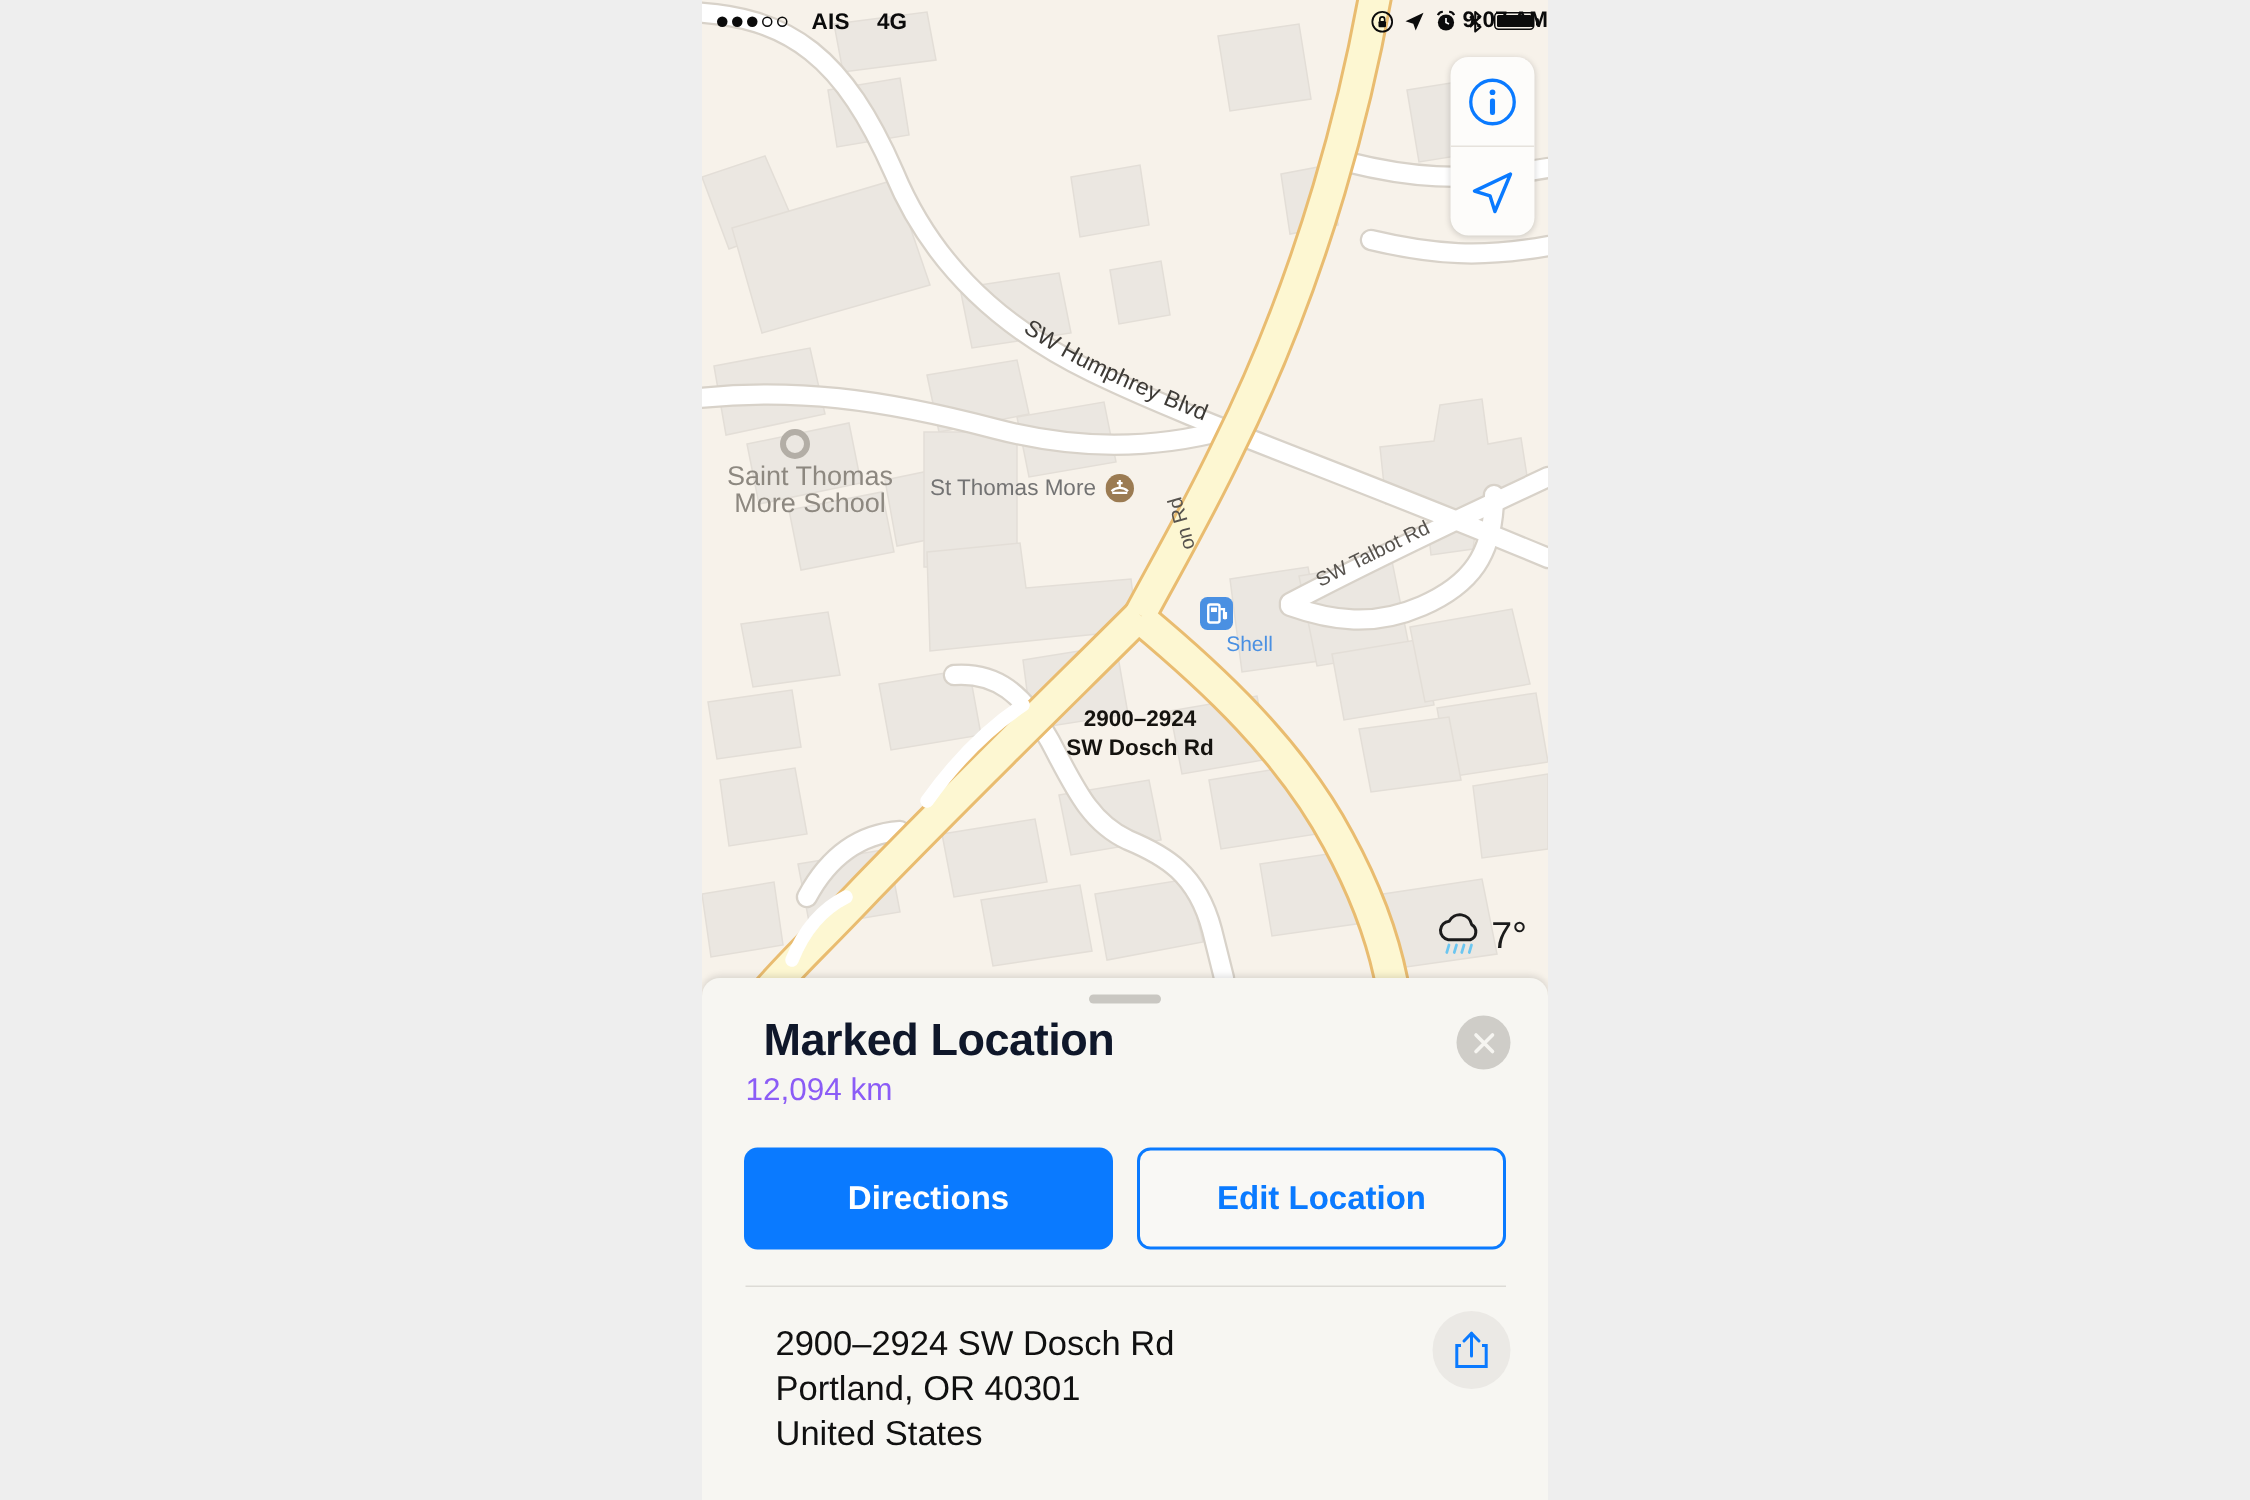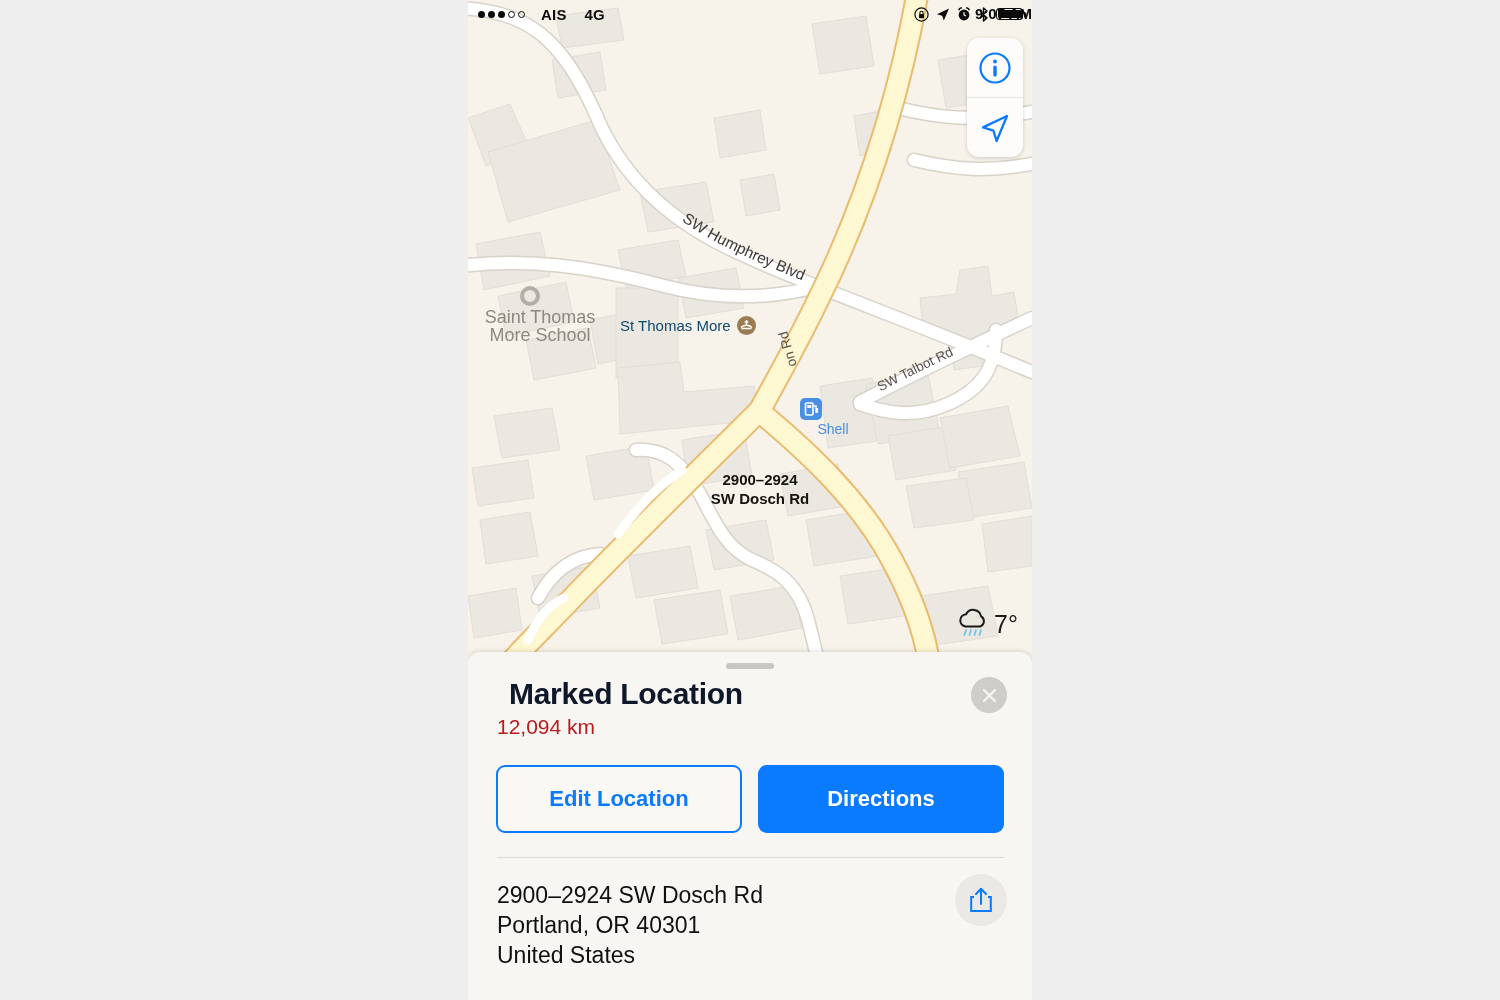--- a/index.html
+++ b/index.html
@@ -183,21 +183,21 @@
     font-size: 30px;
     font-weight: bold;
     color: #0f172a;
     letter-spacing: -0.3px;
   }
   .sheet-sub {
     position: absolute;
     left: 29px;
     top: 63px;
     font-size: 21px;
-    color: #b91c1c;
+    color: #8b5cf6;
   }
   .closebtn {
     position: absolute;
     right: 25px;
     top: 25px;
     width: 36px;
     height: 36px;
     border-radius: 50%;
     background: #cfcdc8;
     display: flex;
@@ -241,21 +241,21 @@
     background: #dddbd6;
   }
   .address {
     position: absolute;
     left: 29px;
     top: 228px;
     font-size: 23px;
     line-height: 30px;
     color: #101010;
   }
-  .address div { white-space: nowrap; }
+  .address div { white-space: nowrap; margin-left: 20px; }
   .sharebtn {
     position: absolute;
     right: 25px;
     top: 222px;
     width: 52px;
     height: 52px;
     border-radius: 50%;
     background: #ebe9e5;
     display: flex;
     align-items: center;
@@ -377,21 +377,21 @@
       <div class="maplabel" style="left:52px; top:286px;">
         <svg width="20" height="20" viewBox="0 0 20 20">
           <circle cx="10" cy="10" r="8" fill="none" stroke="#b3aea6" stroke-width="4"></circle>
         </svg>
       </div>
       <div class="maplabel" style="left:12px; top:308px; width:120px; text-align:center; font-size:18px; color:#8d8880; line-height:18px;">
         <div>Saint Thomas</div>
         <div>More School</div>
       </div>
 
-      <div class="maplabel" style="left:152px; top:316px; display:flex; align-items:center; gap:6px; font-size:15px; color:#0c4a6e;justify-content:flex-end;">
+      <div class="maplabel" style="left:152px; top:316px; display:flex; align-items:center; gap:6px; font-size:15px; color:#737373;justify-content:flex-end;">
         <span>St Thomas More</span>
         <span>
           <svg width="19" height="19" viewBox="0 0 19 19">
             <circle cx="9.5" cy="9.5" r="9.5" fill="#9b7b52"></circle>
             <path d="M4 11.5 C 7 8.5 12 8.5 15 11.5" fill="none" stroke="#ffffff" stroke-width="1.5"></path>
             <path d="M4.5 12.5 L 14.5 12.5" stroke="#ffffff" stroke-width="1.5"></path>
             <path d="M9.5 4 L 9.5 9" stroke="#ffffff" stroke-width="1.5"></path>
             <path d="M7.6 6 L 11.4 6" stroke="#ffffff" stroke-width="1.5"></path>
           </svg>
         </span>
@@ -483,22 +483,22 @@
       <div class="sheet-title">Marked Location</div>
       <div class="sheet-sub">12,094 km</div>
 
       <div class="closebtn">
         <svg width="19" height="19" viewBox="0 0 19 19">
           <path d="M4 4 L 15 15 M15 4 L 4 15" stroke="#f6f5f1" stroke-width="2.4" stroke-linecap="round"></path>
         </svg>
       </div>
 
       <div class="actions">
+        <div class="btn btn-filled">Directions</div>
         <div class="btn btn-outline">Edit Location</div>
-        <div class="btn btn-filled">Directions</div>
       </div>
 
       <div class="divider"></div>
 
       <div class="address">
         <div>2900–2924 SW Dosch Rd</div>
         <div>Portland, OR  40301</div>
         <div>United States</div>
       </div>
 

